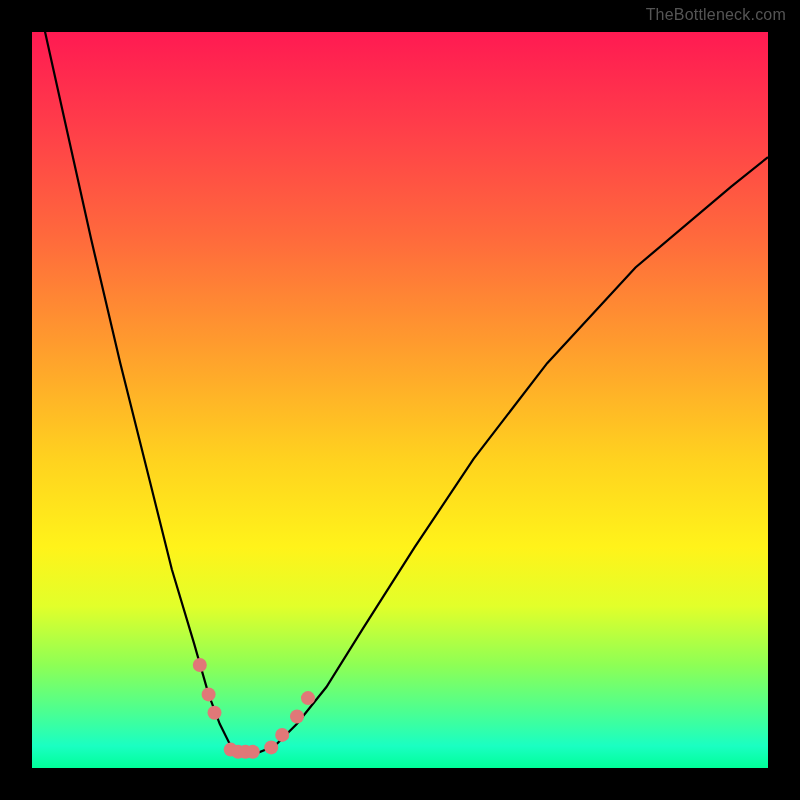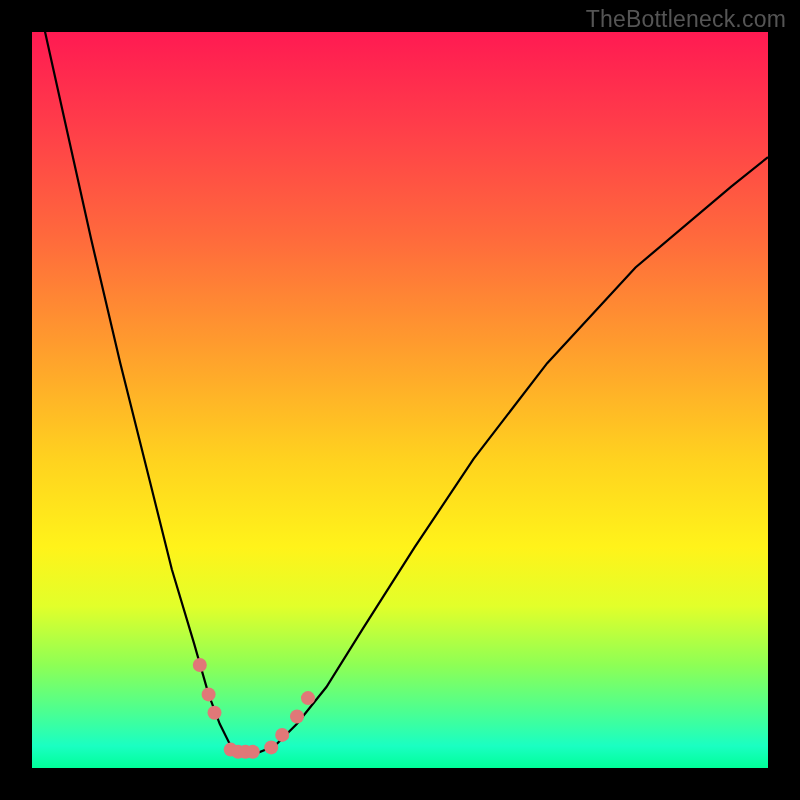--- a/index.html
+++ b/index.html
@@ -37,21 +37,21 @@
       #4fff8e 92%,
       #1affc2 97%,
       #00ff99 100%
     );
   }
   .watermark {
     position: absolute;
     top: 6px;
     right: 14px;
     color: #555;
-    font-size: 23px;
+    font-size: 16px;
     letter-spacing: 0.2px;
     user-select: none;
   }
   svg.curve {
     position: absolute;
     left: 0;
     top: 0;
     width: 736px;
     height: 736px;
     overflow: visible;

